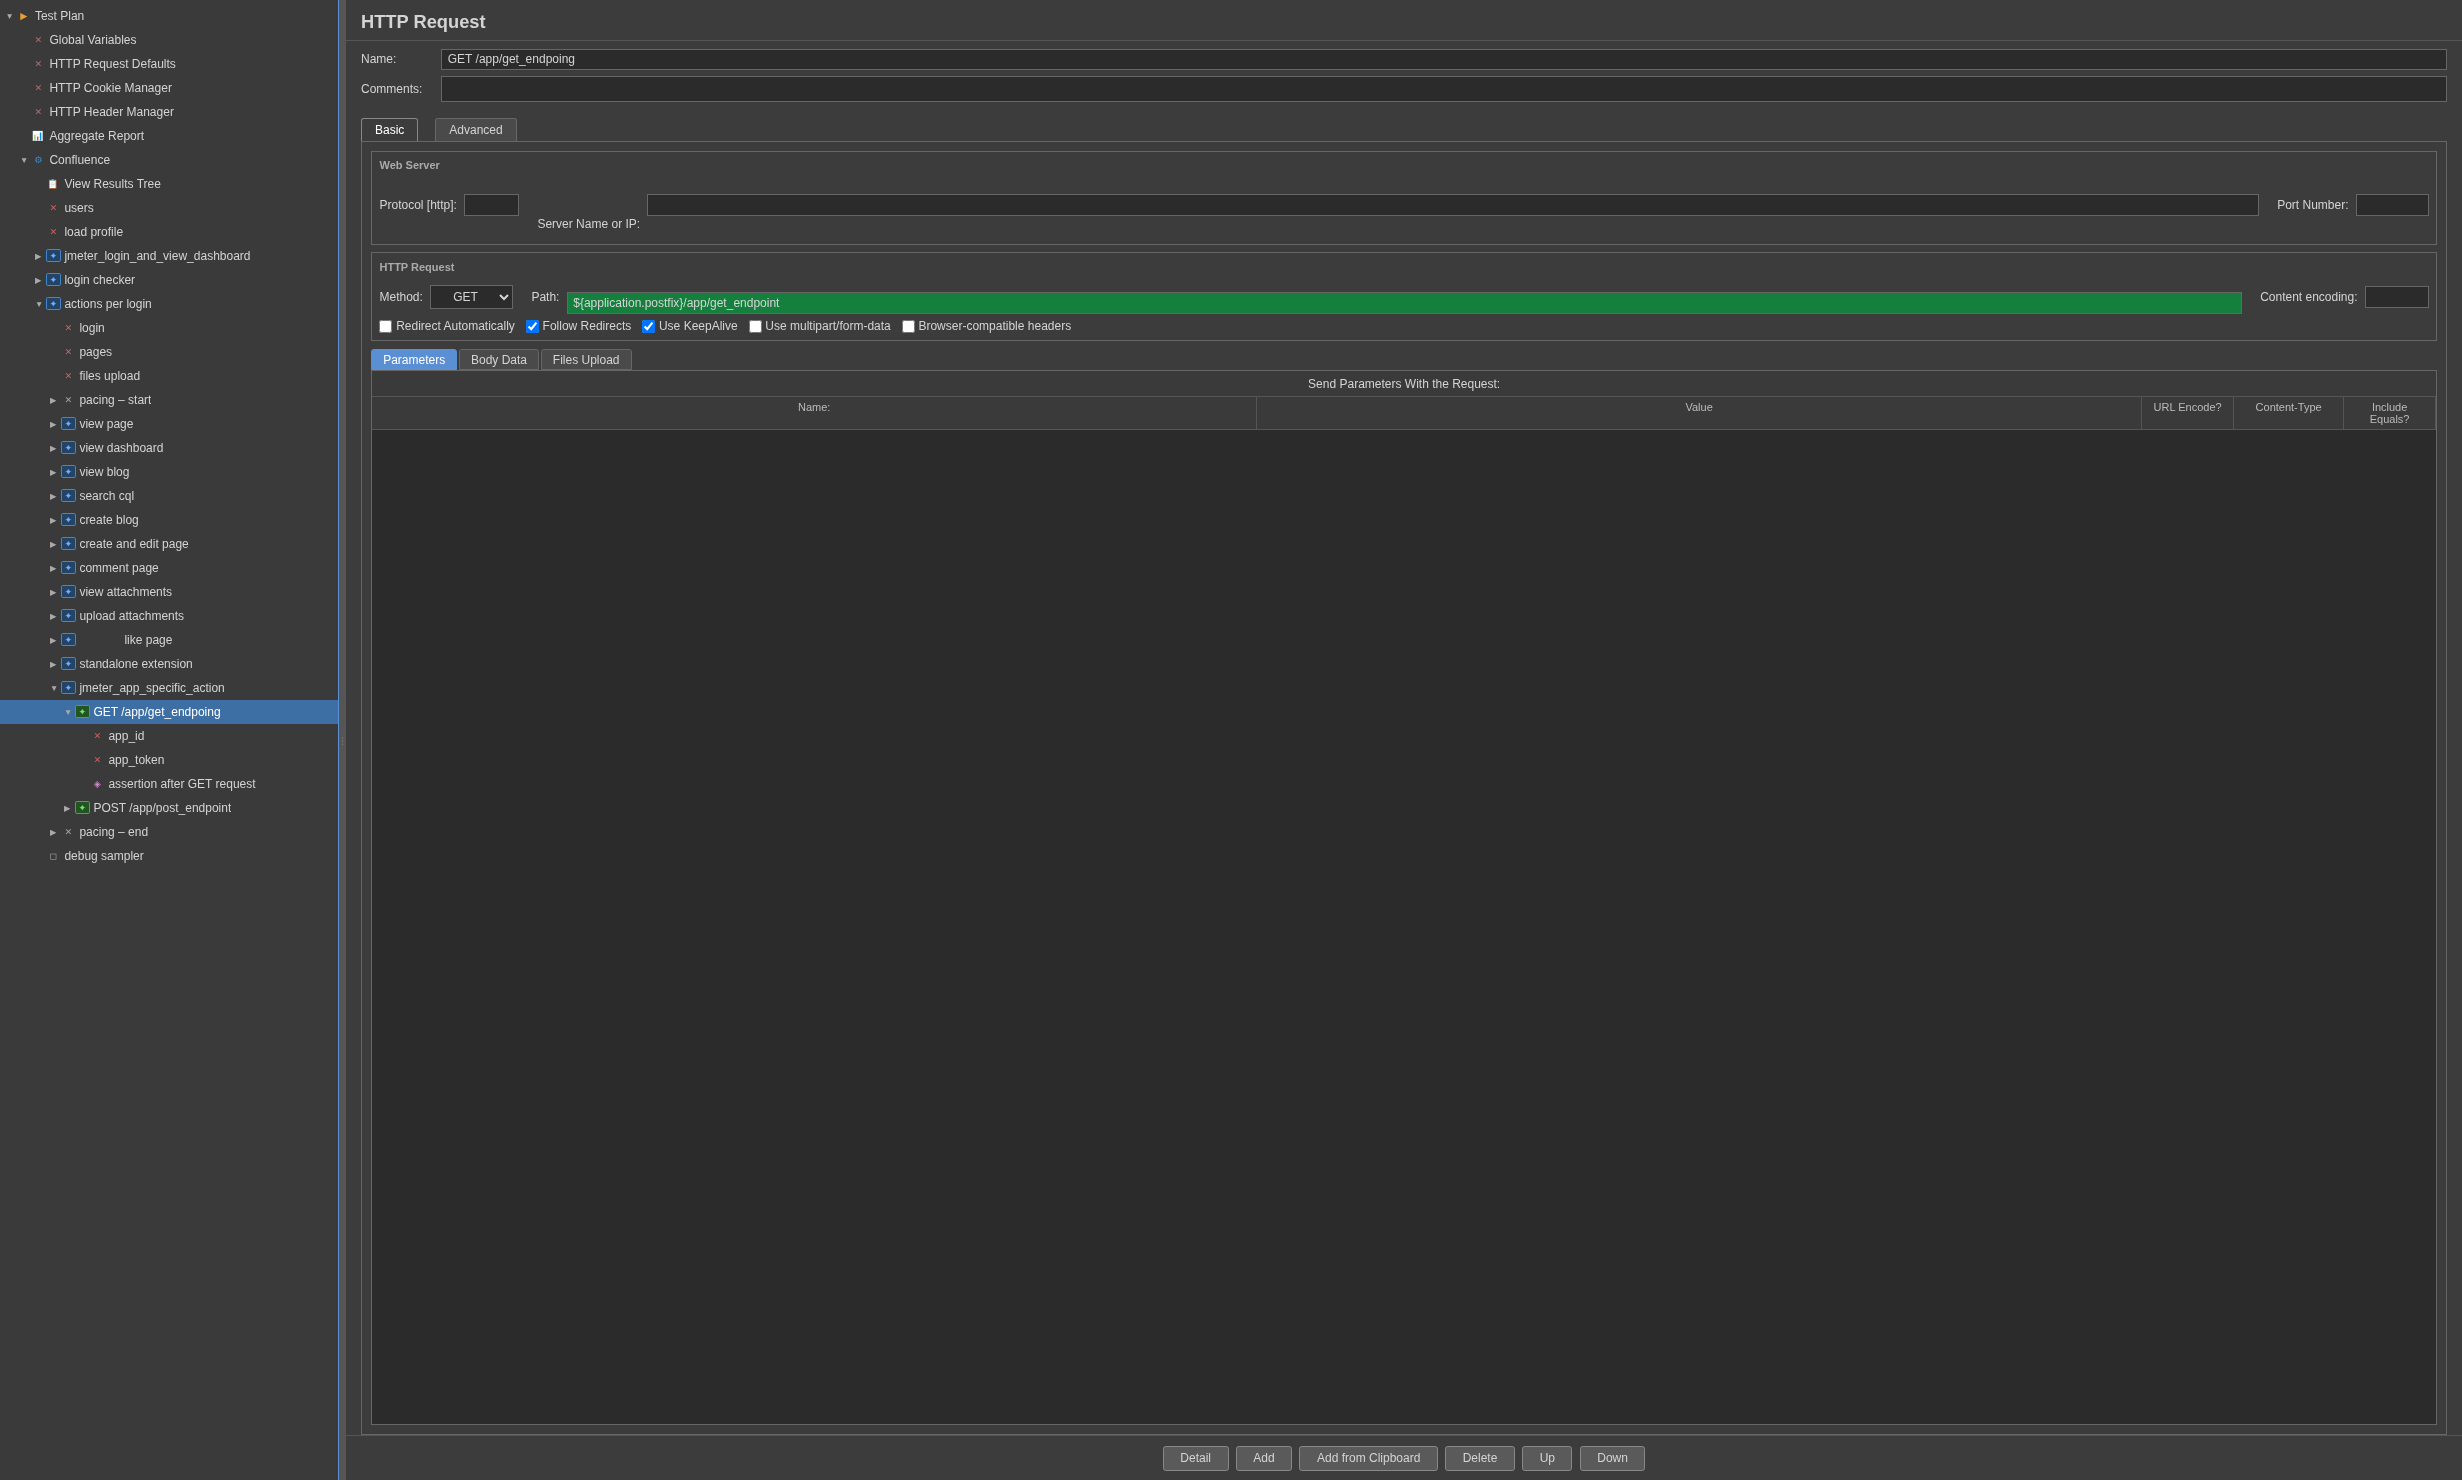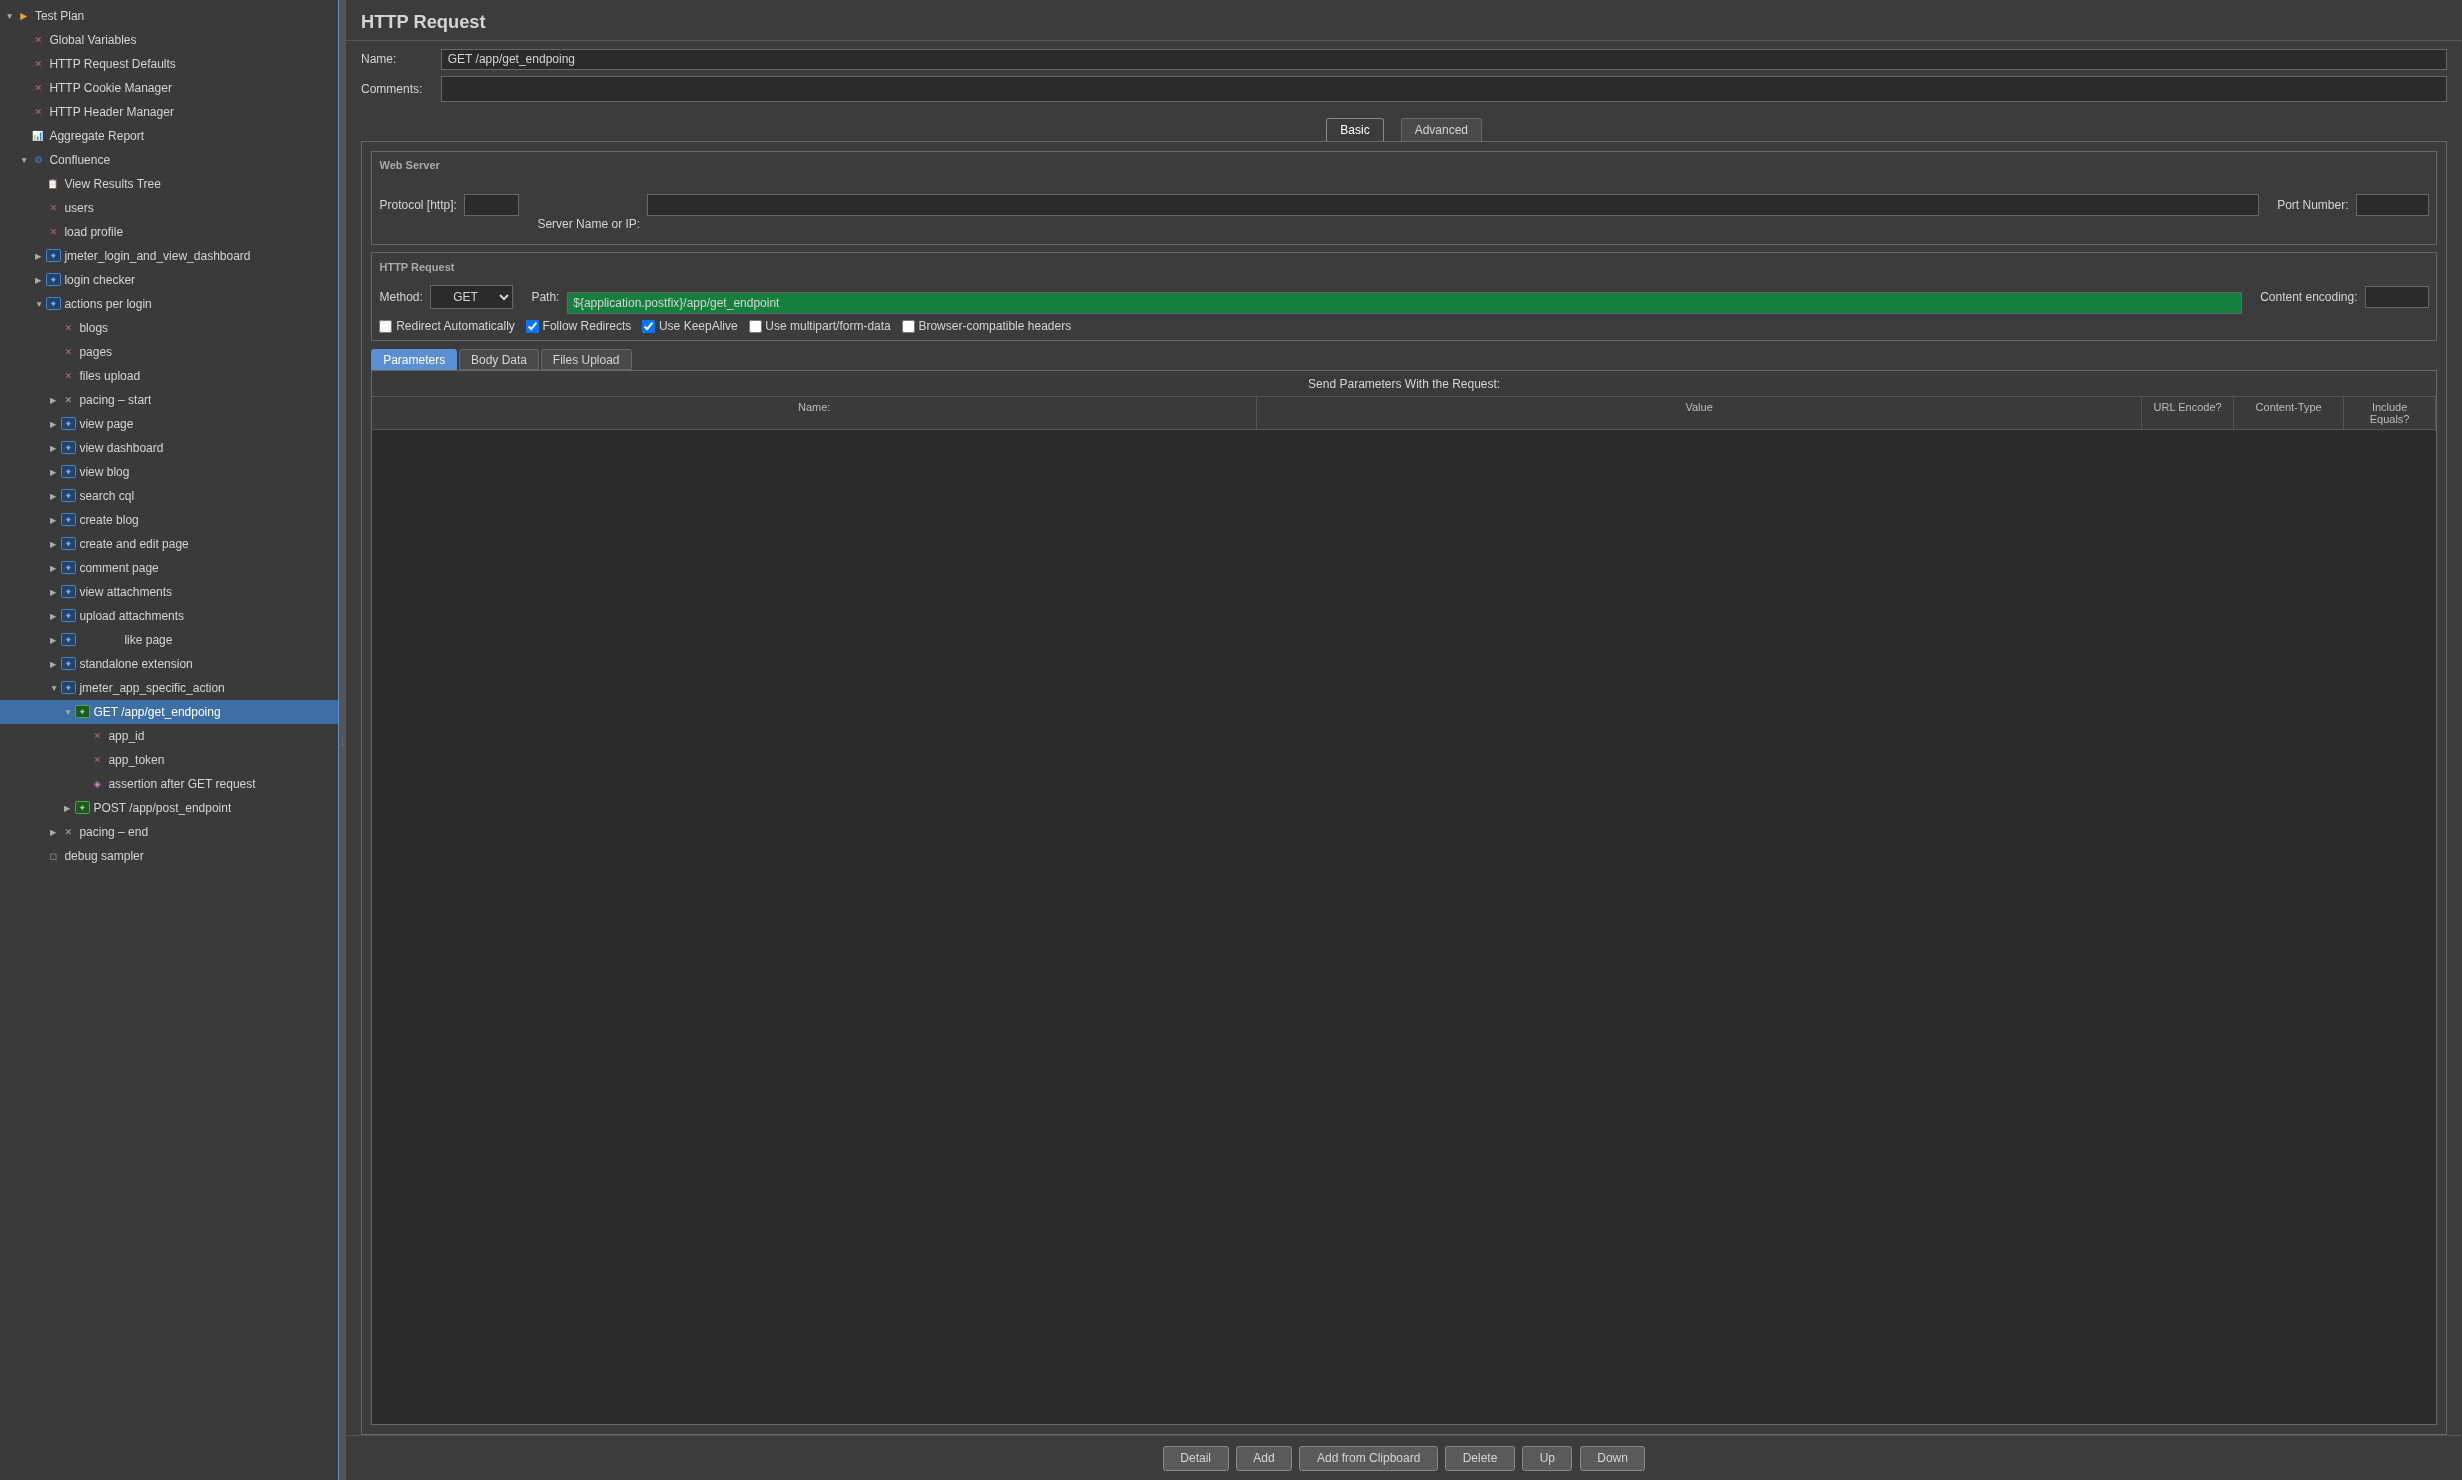--- a/index.html
+++ b/index.html
@@ -105,21 +105,20 @@
       border: 0.9px solid #666;
       color: #d4d4d4;
     }
 
     
     .tabs-bar {
       display: flex;
       align-items: center;
       padding: 3.7px 14.7px 0;
       gap: 17px;
-      justify-content: center;
     }
 
     .tab-btn {
       padding: 3.7px 13px;
       font-size: 12px;
       cursor: pointer;
       border: 0.9px solid #666;
       border-bottom: none;
       background: #4a4a4a;
       color: #d4d4d4;
@@ -395,21 +394,21 @@
           <span style="overflow:hidden;text-overflow:ellipsis;">login checker</span>
         </div>
         <div class="tree-item" style="padding-left: 35px;">
           <span class="tree-arrow" style="font-size:8.3px;width:11px;flex-shrink:0;">▼</span>
           <span style="display:inline-flex;align-items:center;justify-content:center;width:14.7px;height:13px;background:#224466;border: 0.9px solid #4488cc;border-radius:1.8px;font-size:9.2px;color:#77aaff;margin-right:3.7px;flex-shrink:0;">✦</span>
           <span style="overflow:hidden;text-overflow:ellipsis;">actions per login</span>
         </div>
         <div class="tree-item" style="padding-left: 50px;">
           <span style="display:inline-block;width:11px;flex-shrink:0;"></span>
           <span style="display:inline-flex;align-items:center;justify-content:center;width:14.7px;height:13px;background:transparent;border-radius:1.8px;font-size:9.2px;color:#cc6666;margin-right:3.7px;flex-shrink:0;">✕</span>
-          <span style="overflow:hidden;text-overflow:ellipsis;">blogs</span>
+          <span style="overflow:hidden;text-overflow:ellipsis;">login</span>
         </div>
         <div class="tree-item" style="padding-left: 50px;">
           <span style="display:inline-block;width:11px;flex-shrink:0;"></span>
           <span style="display:inline-flex;align-items:center;justify-content:center;width:14.7px;height:13px;background:transparent;border-radius:1.8px;font-size:9.2px;color:#cc6666;margin-right:3.7px;flex-shrink:0;">✕</span>
           <span style="overflow:hidden;text-overflow:ellipsis;">pages</span>
         </div>
         <div class="tree-item" style="padding-left: 50px;">
           <span style="display:inline-block;width:11px;flex-shrink:0;"></span>
           <span style="display:inline-flex;align-items:center;justify-content:center;width:14.7px;height:13px;background:transparent;border-radius:1.8px;font-size:9.2px;color:#cc6666;margin-right:3.7px;flex-shrink:0;">✕</span>
           <span style="overflow:hidden;text-overflow:ellipsis;">files upload</span>

